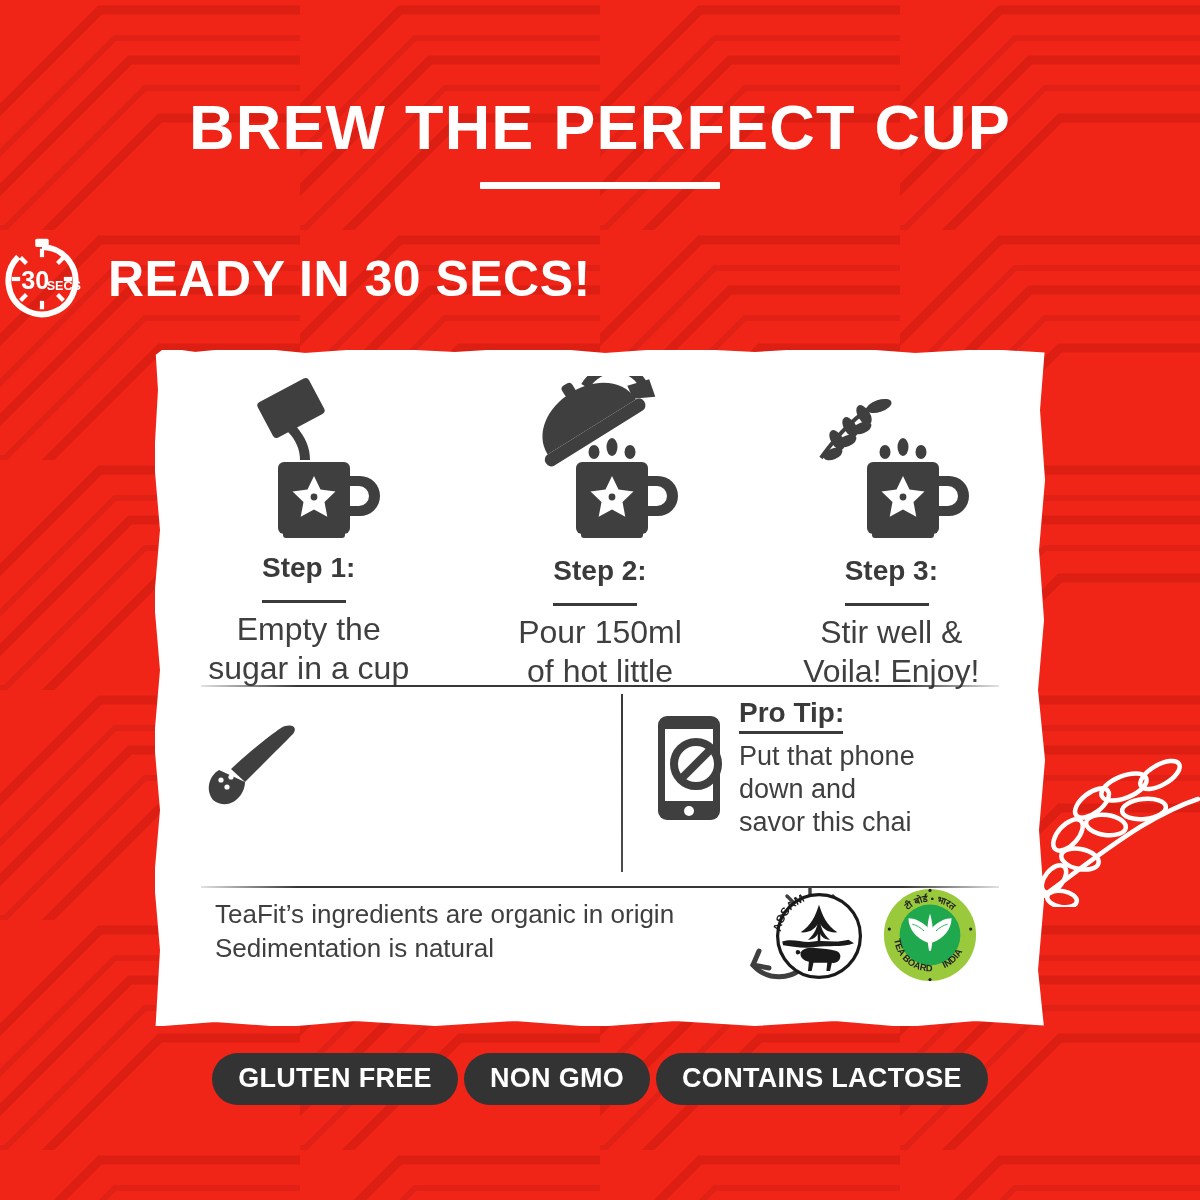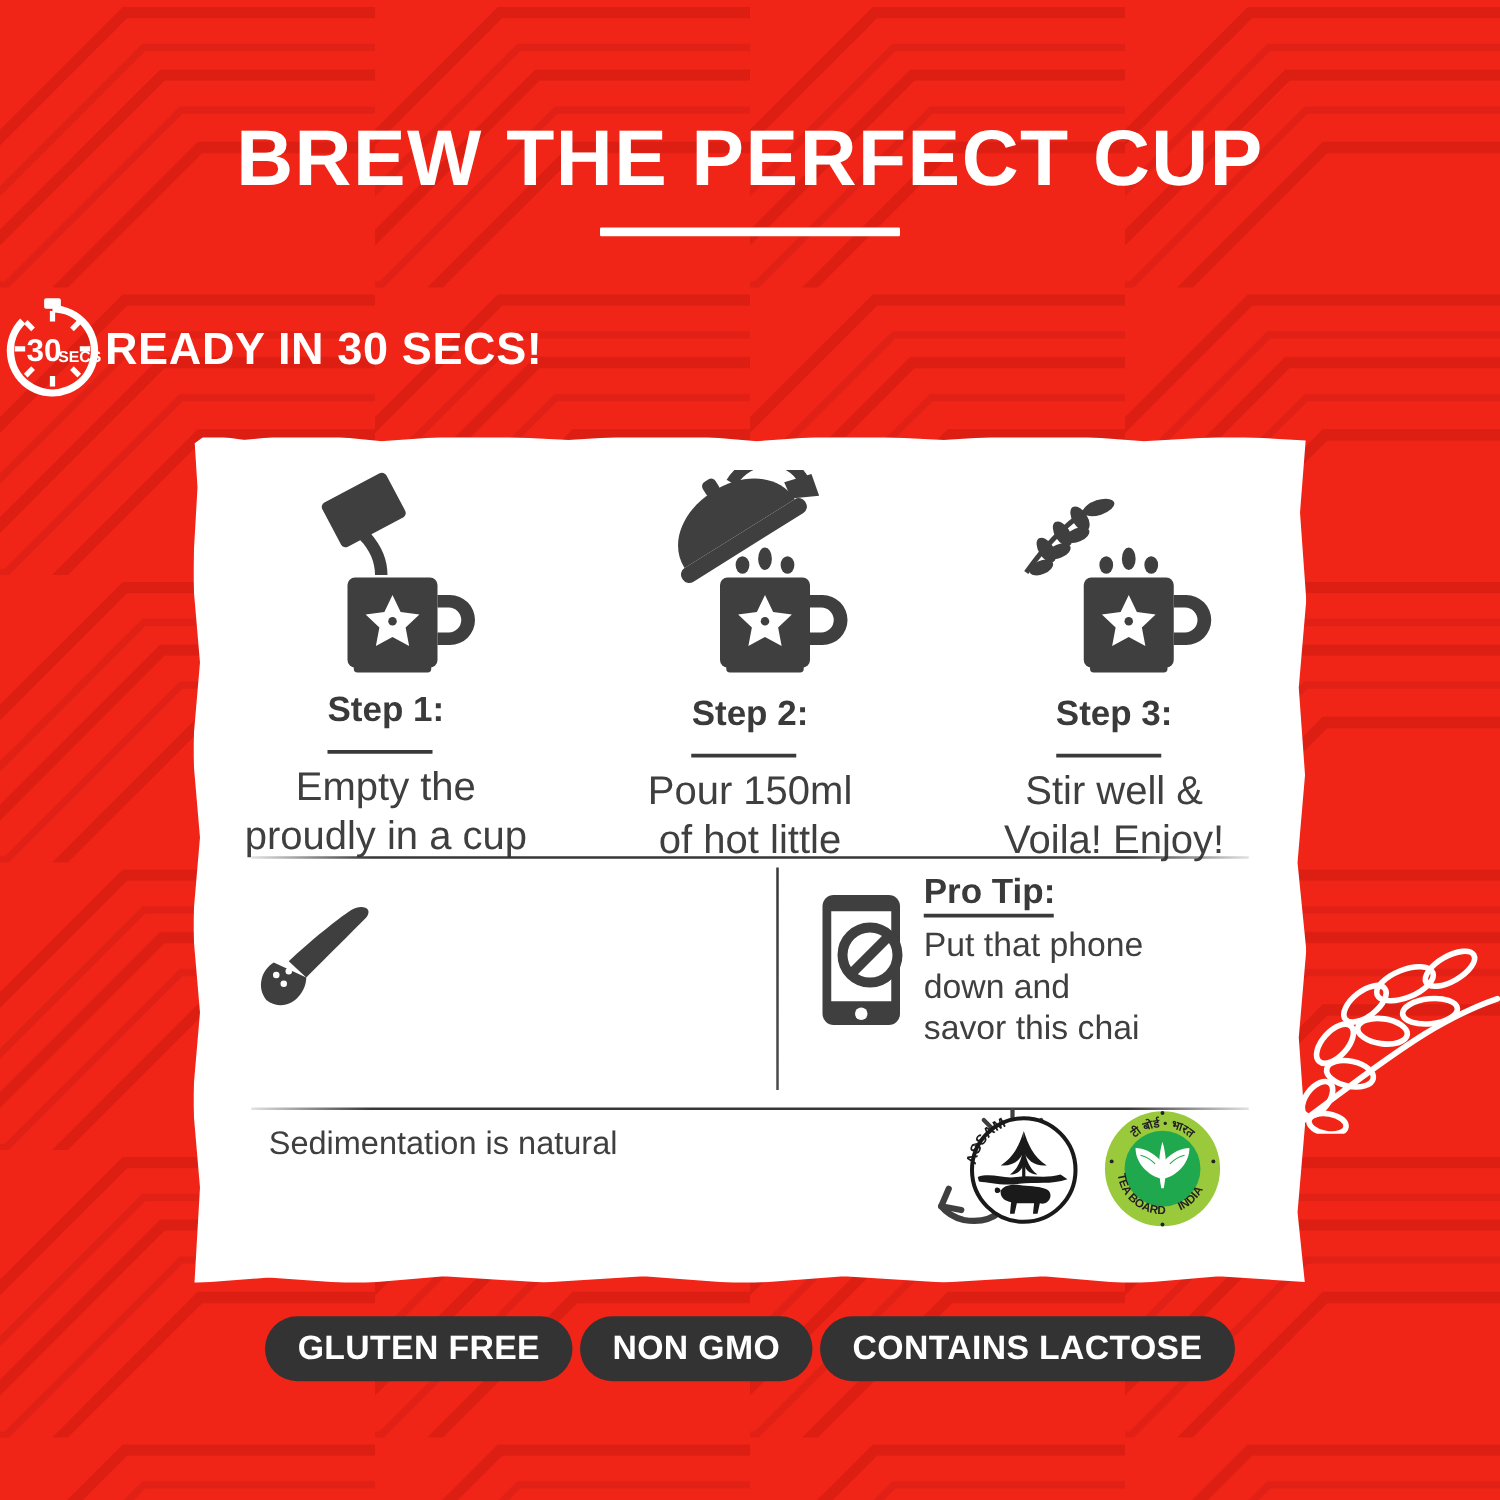--- a/index.html
+++ b/index.html
@@ -25,22 +25,23 @@
   }
   .title-rule{
     position:absolute;top:182px;left:480px;width:240px;height:7px;
     background:#FFFFFF;border-radius:1px;
   }
   .subtitle-row{
     position:absolute;top:243px;left:0;width:1008px;height:72px;
     display:flex;align-items:center;justify-content:flex-start;
   }
   .subtitle-text{
-    font-size:36px;font-weight:bold;color:#FFFFFF;letter-spacing:0.5px;
+    font-size:50px;font-weight:bold;color:#FFFFFF;letter-spacing:0.5px;
     line-height:1;
+    margin-left:24px;
   }
   .stopwatch{width:84px;height:84px;display:block;}
 
   
   #card{
     position:absolute;left:163px;top:358px;width:874px;height:660px;
     background:#FFFFFF;
   }
   .card-edge{position:absolute;pointer-events:none;}
 
@@ -178,21 +179,21 @@
               <circle cx="80" cy="121" r="3.4" fill="#3F3F3F"></circle>
             </g>
           </svg>
         </div>
         <div class="step-head">
           <span>Step 1</span><span>:</span>
           <span class="hl" style="width:84px;"></span>
         </div>
         <div class="step-desc">
           <div>Empty the</div>
-          <div>proudly in a cup</div>
+          <div>sugar in a cup</div>
         </div>
       </div>
 
       <div class="step">
         <div class="step-icon">
           <svg width="168" height="168" viewBox="0 0 168 168">
             <g fill="#3F3F3F">
               <g transform="rotate(-32 72 45)">
                 <path d="M20,52 C20,28 44,12 72,12 C100,12 124,28 124,52 Z"></path>
                 <rect x="14" y="52" width="116" height="13" rx="6"></rect>
@@ -298,20 +299,21 @@
           <div class="tip-desc">
             <div>Put that phone</div>
             <div>down and</div>
             <div>savor this chai</div>
           </div>
         </div>
       </div>
     </div>
 
     <div class="note">
+      <div>TeaFit’s ingredients are organic in origin</div>
       <div>Sedimentation is natural</div>
     </div>
 
     <svg style="position:absolute;left:580px;top:528px;width:110px;height:100px;" viewBox="0 0 110 100">
       <g fill="#3F3F3F">
         <path d="M62,12 C74,12 83,21 83,32 C83,40 78,44 75,49 l-15,0 C57,44 52,40 52,32 C52,21 58,12 62,12 Z"></path>
         <rect x="60" y="50" width="15" height="5" rx="2"></rect>
         <rect x="62" y="56" width="11" height="5" rx="2"></rect>
         <path d="M64,62 l4,5 -8,0 Z"></path>
       </g>

